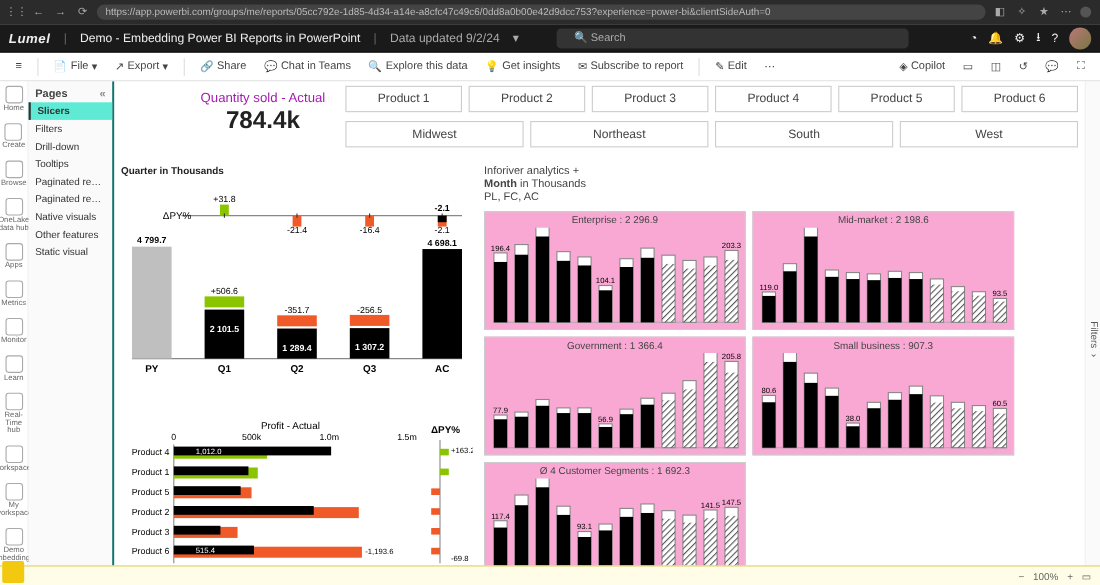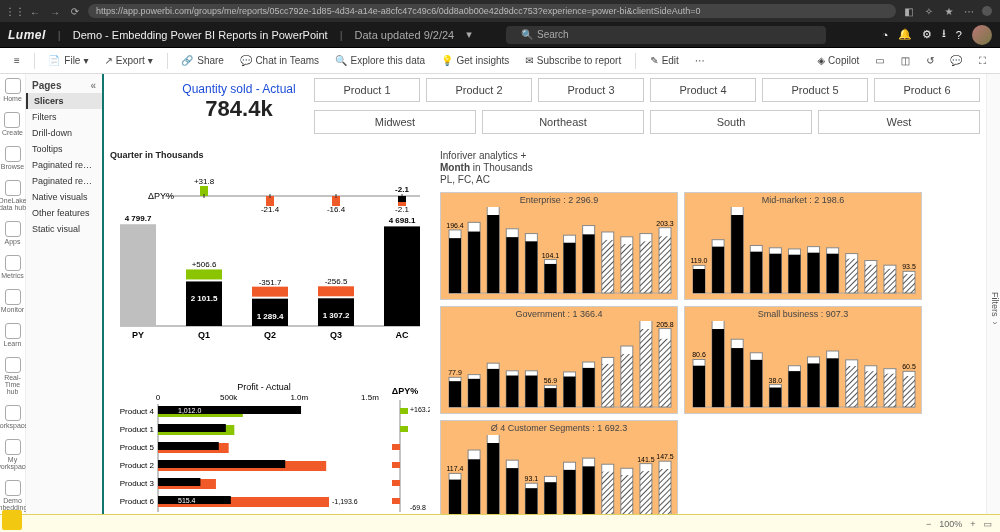--- a/index.html
+++ b/index.html
@@ -18,47 +18,47 @@
 .toolbar .tbtn { padding: 2px 6px; display: flex; align-items: center; gap: 3px; cursor: pointer; border-radius: 3px; }
 .toolbar .sep-v { width: 1px; height: 16px; background: #ddd; margin: 0 4px; }
 .toolbar .spacer { flex: 1; }
 .main { display: flex; height: calc(532px - 22px - 26px - 26px); position: relative; }
 .railL { width: 26px; background: #fff; border-right: 1px solid #eee; display: flex; flex-direction: column; align-items: center; padding-top: 4px; gap: 10px; font-size: 8px; color: #666; }
 .railL .ritem { text-align: center; cursor: pointer; }
 .railL .ricon2 { width: 16px; height: 16px; border: 1px solid #aaa; border-radius: 3px; margin: 0 auto 1px; }
 .pages { width: 78px; background: #fafafa; border-right: 2px solid #0f766e; padding-top: 4px; font-size: 10px; color: #333; }
 .pages .hdr { padding: 2px 6px; font-weight: 600; color: #444; display:flex; justify-content:space-between;}
 .pages .pitem { padding: 3px 6px; cursor: pointer; white-space: nowrap; overflow: hidden; text-overflow: ellipsis; font-size: 9px; }
-.pages .pitem.sel { background: #e5e5e5; border-left: 2px solid #333; font-weight: 600; }
+.pages .pitem.sel { background: #5eead4; border-left: 2px solid #333; font-weight: 600; }
 .canvas { flex: 1; background: #fff; position: relative; overflow: hidden; }
 .railR { width: 14px; background: #fafafa; border-left: 1px solid #eee; writing-mode: vertical-rl; text-align: center; font-size: 9px; color: #555; padding-top: 10px; }
 
 
 .slicer-row { position: absolute; display: flex; gap: 6px; }
 .slicer { border: 1px solid #ccc; background: #fff; height: 24px; display:flex; align-items:center; justify-content:center; font-size: 11px; color: #444; cursor: pointer; }
 
 
 .kpi { position: absolute; left: 10px; top: 8px; width: 250px; text-align: center; }
-.kpi .t { font-size: 12px; color: #1d4ed8; }
+.kpi .t { font-size: 12px; color: #a21caf; }
 .kpi .v { font-size: 22px; font-weight: 600; color: #222; }
 
 
 .qchart { position: absolute; left: 6px; top: 76px; width: 320px; height: 210px; font-size: 9px; color: #222; }
 .qchart .title1 { font-weight:600; }
 .qchart svg { display:block; }
 
 
 .pchart { position: absolute; left: 6px; top: 306px; width: 320px; font-size: 9px; }
 
 
 .sm-area { position: absolute; left: 336px; top: 76px; right: 6px; }
 .sm-title { font-size: 10px; color: #444; line-height: 1.2; }
 .sm-title b { font-weight: 600; }
 .sm-grid { display: flex; flex-wrap: wrap; gap: 6px; margin-top: 6px; }
-.sm-card { border: 1px solid #ccc; background: #fdba74; position: relative; }
+.sm-card { border: 1px solid #ccc; background: #f9a8d4; position: relative; }
 .sm-card .h { text-align: center; font-size: 9px; padding: 2px; color: #444; }
 
 .monthlabels { position: absolute; font-size: 8px; color: #444; display:flex; justify-content:space-between; }
 
 
 .status { position: absolute; bottom: 0; left: 0; right: 0; height: 18px; background: #fffde7; border-top: 1px solid #e0d060; display:flex; align-items:center; justify-content:flex-end; padding: 0 8px; gap:8px; font-size:9px; color:#666; z-index: 5; }
 .pbi-badge { position: absolute; left: 2px; bottom: 2px; width: 20px; height: 20px; background: #f2c811; border-radius: 2px; z-index:6; }
 </style>
 </head>
 <body>

